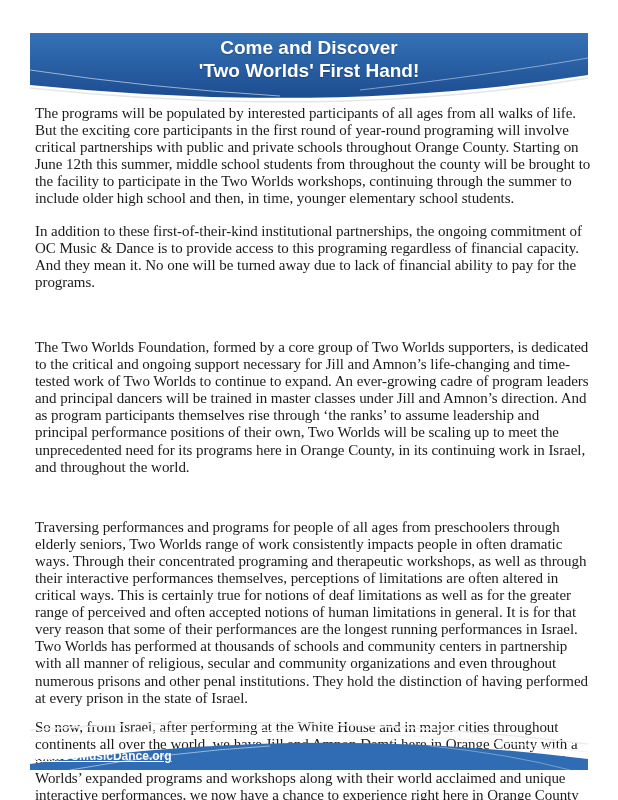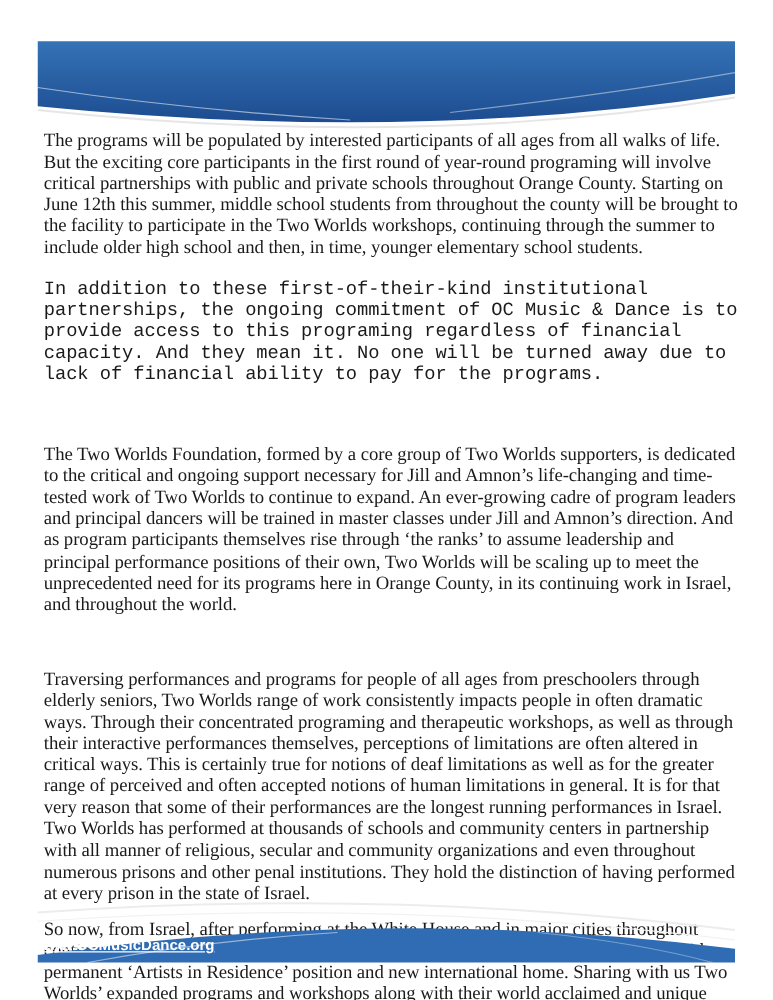--- a/index.html
+++ b/index.html
@@ -47,21 +47,21 @@
       left: 35px;
       top: 105px;
       width: 560px;
       font-size: 15px;
       line-height: 17.1px;
       letter-spacing: -0.05px;
     }
     .body-text p {
       margin: 0 0 15px 0;
     }
-    .body-text p.p2 { margin-bottom: 8px; font-family: Liberation Mono, monospace; }
+    .body-text p.p2 { margin-bottom: 8px; }
     .body-text p.p3 { margin-bottom: 24px; margin-top: 48px; }
     .body-text p.p4 { margin-bottom: 12px; margin-top: 43px; }
 
     .footer-banner {
       position: absolute;
       left: 30px;
       top: 718px;
       width: 558px;
       height: 56px;
     }
@@ -95,20 +95,22 @@
         <stop offset="0" stop-color="#3572b6"></stop>
         <stop offset="1" stop-color="#1d4c90"></stop>
       </linearGradient>
     </defs>
     <path d="M0,3 L558,3 L558,45 Q300,85 0,55 Z" fill="url(#hdrGrad)"></path>
     <path d="M0,40 Q120,58 250,66" stroke="rgba(255,255,255,0.55)" stroke-width="1" fill="none"></path>
     <path d="M330,60 Q460,45 558,28" stroke="rgba(255,255,255,0.45)" stroke-width="1" fill="none"></path>
     <path d="M0,58 Q300,90 558,48" stroke="#e6e6e6" stroke-width="1.5" fill="none"></path>
   </svg>
   <div class="header-title">
+    <div>Come and Discover</div>
+    <div>'Two Worlds' First Hand!</div>
   </div>
 </div>
 
 <div class="body-text">
   <p class="p1">The programs will be populated by interested participants of all ages from all walks of life. But the exciting core participants in the first round of year-round programing will involve critical partnerships with public and private schools throughout Orange County. Starting on June 12th this summer, middle school students from throughout the county will be brought to the facility to participate in the Two Worlds workshops, continuing through the summer to include older high school and then, in time, younger elementary school students.</p>
   <p class="p2">In addition to these first-of-their-kind institutional partnerships, the ongoing commitment of OC Music &amp; Dance is to provide access to this programing regardless of financial capacity. And they mean it. No one will be turned away due to lack of financial ability to pay for the programs.</p>
   <p class="p3">The Two Worlds Foundation, formed by a core group of Two Worlds supporters, is dedicated to the critical and ongoing support necessary for Jill and Amnon’s life-changing and time-tested work of Two Worlds to continue to expand. An ever-growing cadre of program leaders and principal dancers will be trained in master classes under Jill and Amnon’s direction. And as program participants themselves rise through ‘the ranks’ to assume leadership and principal performance positions of their own, Two Worlds will be scaling up to meet the unprecedented need for its programs here in Orange County, in its continuing work in Israel, and throughout the world.</p>
   <p class="p4">Traversing performances and programs for people of all ages from preschoolers through elderly seniors, Two Worlds range of work consistently impacts people in often dramatic ways. Through their concentrated programing and therapeutic workshops, as well as through their interactive performances themselves, perceptions of limitations are often altered in critical ways. This is certainly true for notions of deaf limitations as well as for the greater range of perceived and often accepted notions of human limitations in general. It is for that very reason that some of their performances are the longest running performances in Israel. Two Worlds has performed at thousands of schools and community centers in partnership with all manner of religious, secular and community organizations and even throughout numerous prisons and other penal institutions. They hold the distinction of having performed at every prison in the state of Israel.</p>
   <p class="p5">So now, from Israel, after performing at the White House and in major cities throughout continents all over the world, we have Jill and Amnon Damti here in Orange County with a permanent ‘Artists in Residence’ position and new international home. Sharing with us Two Worlds’ expanded programs and workshops along with their world acclaimed and unique interactive performances, we now have a chance to experience right here in Orange County for ourselves - up close and in person - the ‘life changing’ work of ‘Bridging the Deaf and Hearing Worlds’!</p>
 </div>

